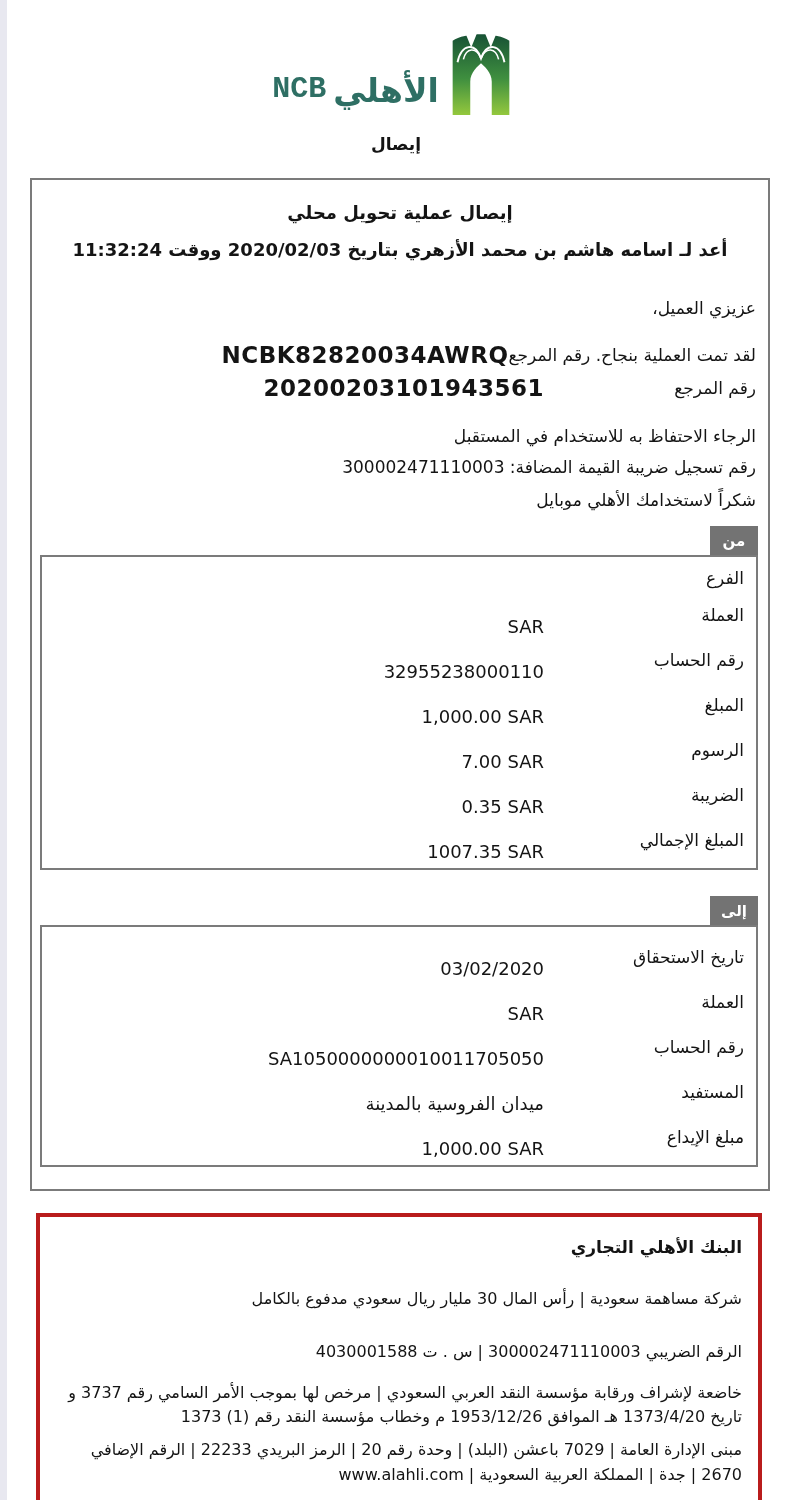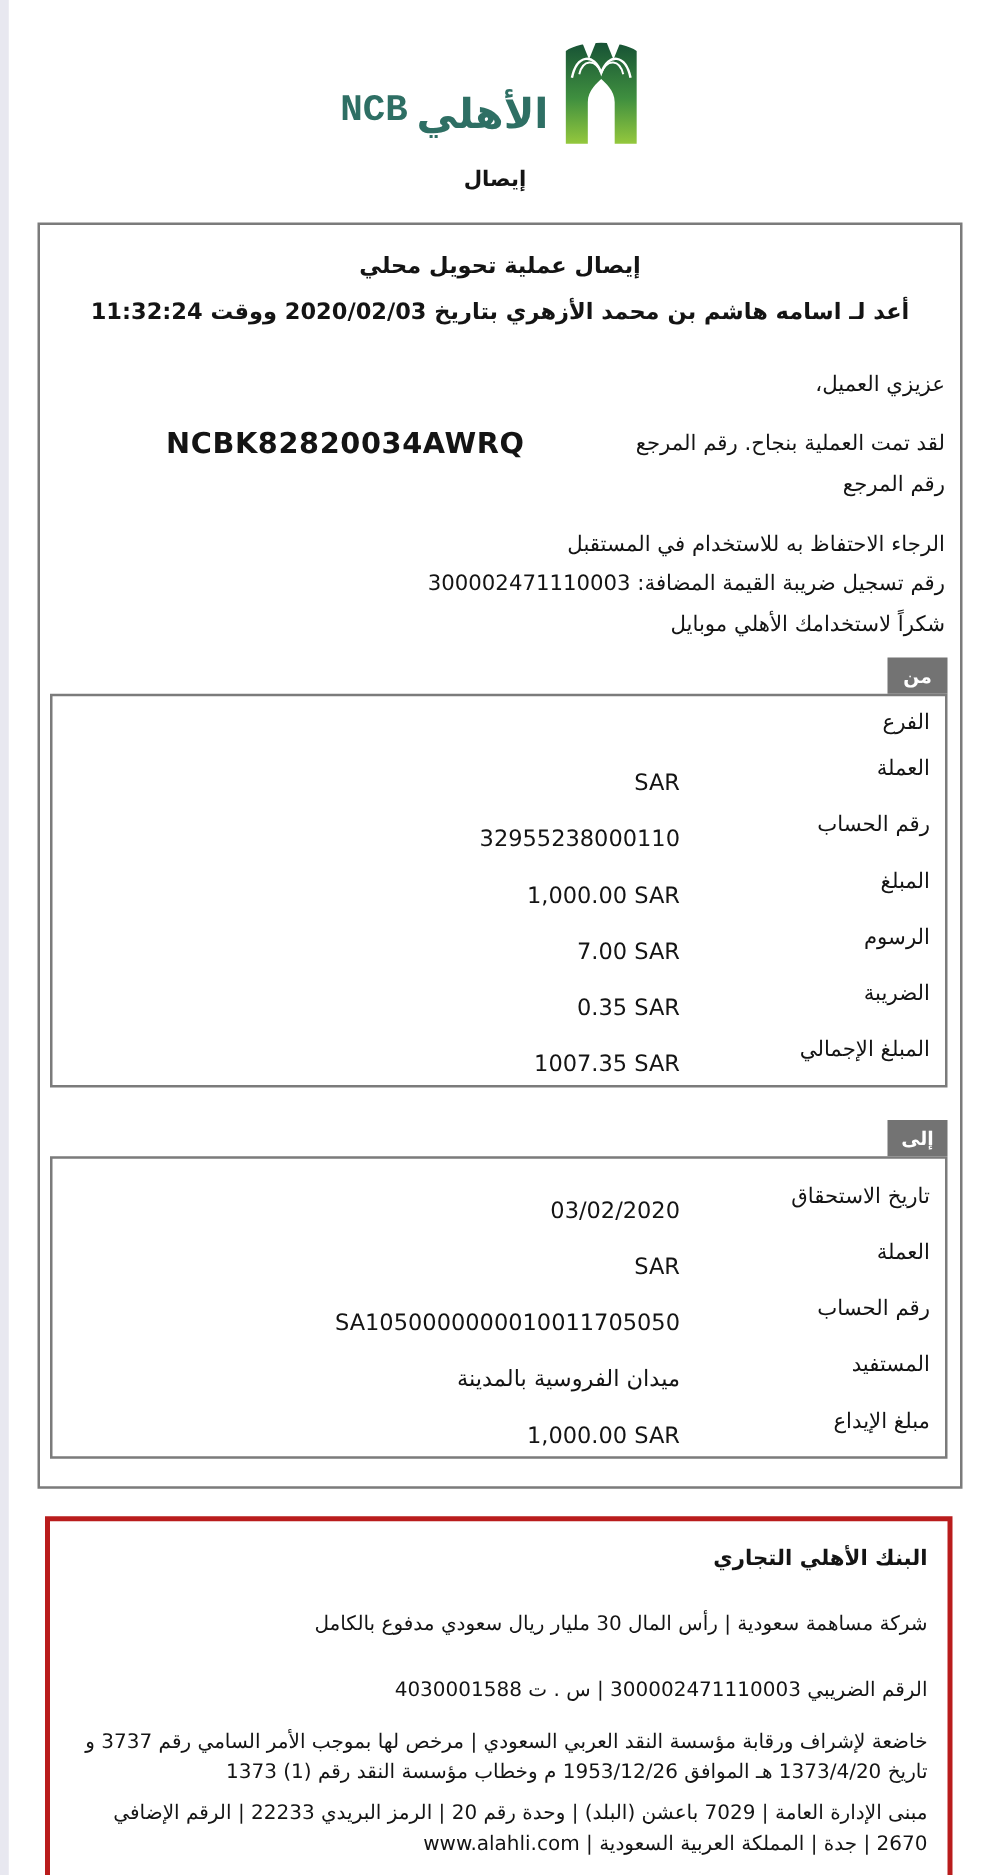--- a/index.html
+++ b/index.html
@@ -23,21 +23,21 @@
   .main-box {
     margin:24px 30px 0 30px; border:2px solid #7b7b7b;
     direction:rtl; text-align:right; padding:14px 0 22px;
   }
   .title    { text-align:center; font-size:18px; font-weight:bold; margin-top:8px; }
   .prepared { text-align:center; font-size:18px; font-weight:bold; margin-top:16px; }
   .greeting { margin:38px 12px 0; font-size:17px; }
   .ref-row  { display:flex; align-items:center; margin:0 12px; min-height:33px; }
   .ref-row.first { margin-top:20px; }
   .ref-label { flex:0 0 auto; min-width:212px; font-size:17px; }
-  .ref-value { flex:1; text-align:center; direction:ltr; font-weight:bold; font-size:23px; letter-spacing:0.5px; }
+  .ref-value { flex:1; text-align:right; direction:ltr; font-weight:bold; font-size:23px; letter-spacing:0.5px; }
   .note   { margin:22px 12px 0; font-size:17px; }
   .vat    { margin:11px 12px 0; font-size:17px; }
   .thanks { margin:13px 12px 0; font-size:17px; }
 
   .section-tab {
     margin:16px 10px 0 0; width:48px; height:29px; background:#737373;
     color:#ffffff; font-weight:bold; font-size:15px;
     display:flex; align-items:center; justify-content:center;
   }
   .section-tab.to { margin-top:26px; }
@@ -90,20 +90,21 @@
   <h2 class="prepared">أعد لـ اسامه هاشم بن محمد الأزهري بتاريخ 2020/02/03 ووقت 11:32:24</h2>
 
   <p class="greeting">عزيزي العميل،</p>
 
   <div class="ref-row first">
     <span class="ref-label">لقد تمت العملية بنجاح. رقم المرجع</span>
     <span class="ref-value">NCBK82820034AWRQ</span>
   </div>
   <div class="ref-row">
     <span class="ref-label">رقم المرجع</span>
+    <span class="ref-value">20200203101943561</span>
   </div>
 
   <p class="note">الرجاء الاحتفاظ به للاستخدام في المستقبل</p>
   <p class="vat">رقم تسجيل ضريبة القيمة المضافة: 300002471110003</p>
   <p class="thanks">شكراً لاستخدامك الأهلي موبايل</p>
 
   <div class="section-tab">من</div>
   <div class="data-table">
     <div class="trow">
       <span class="tlabel">الفرع</span>

